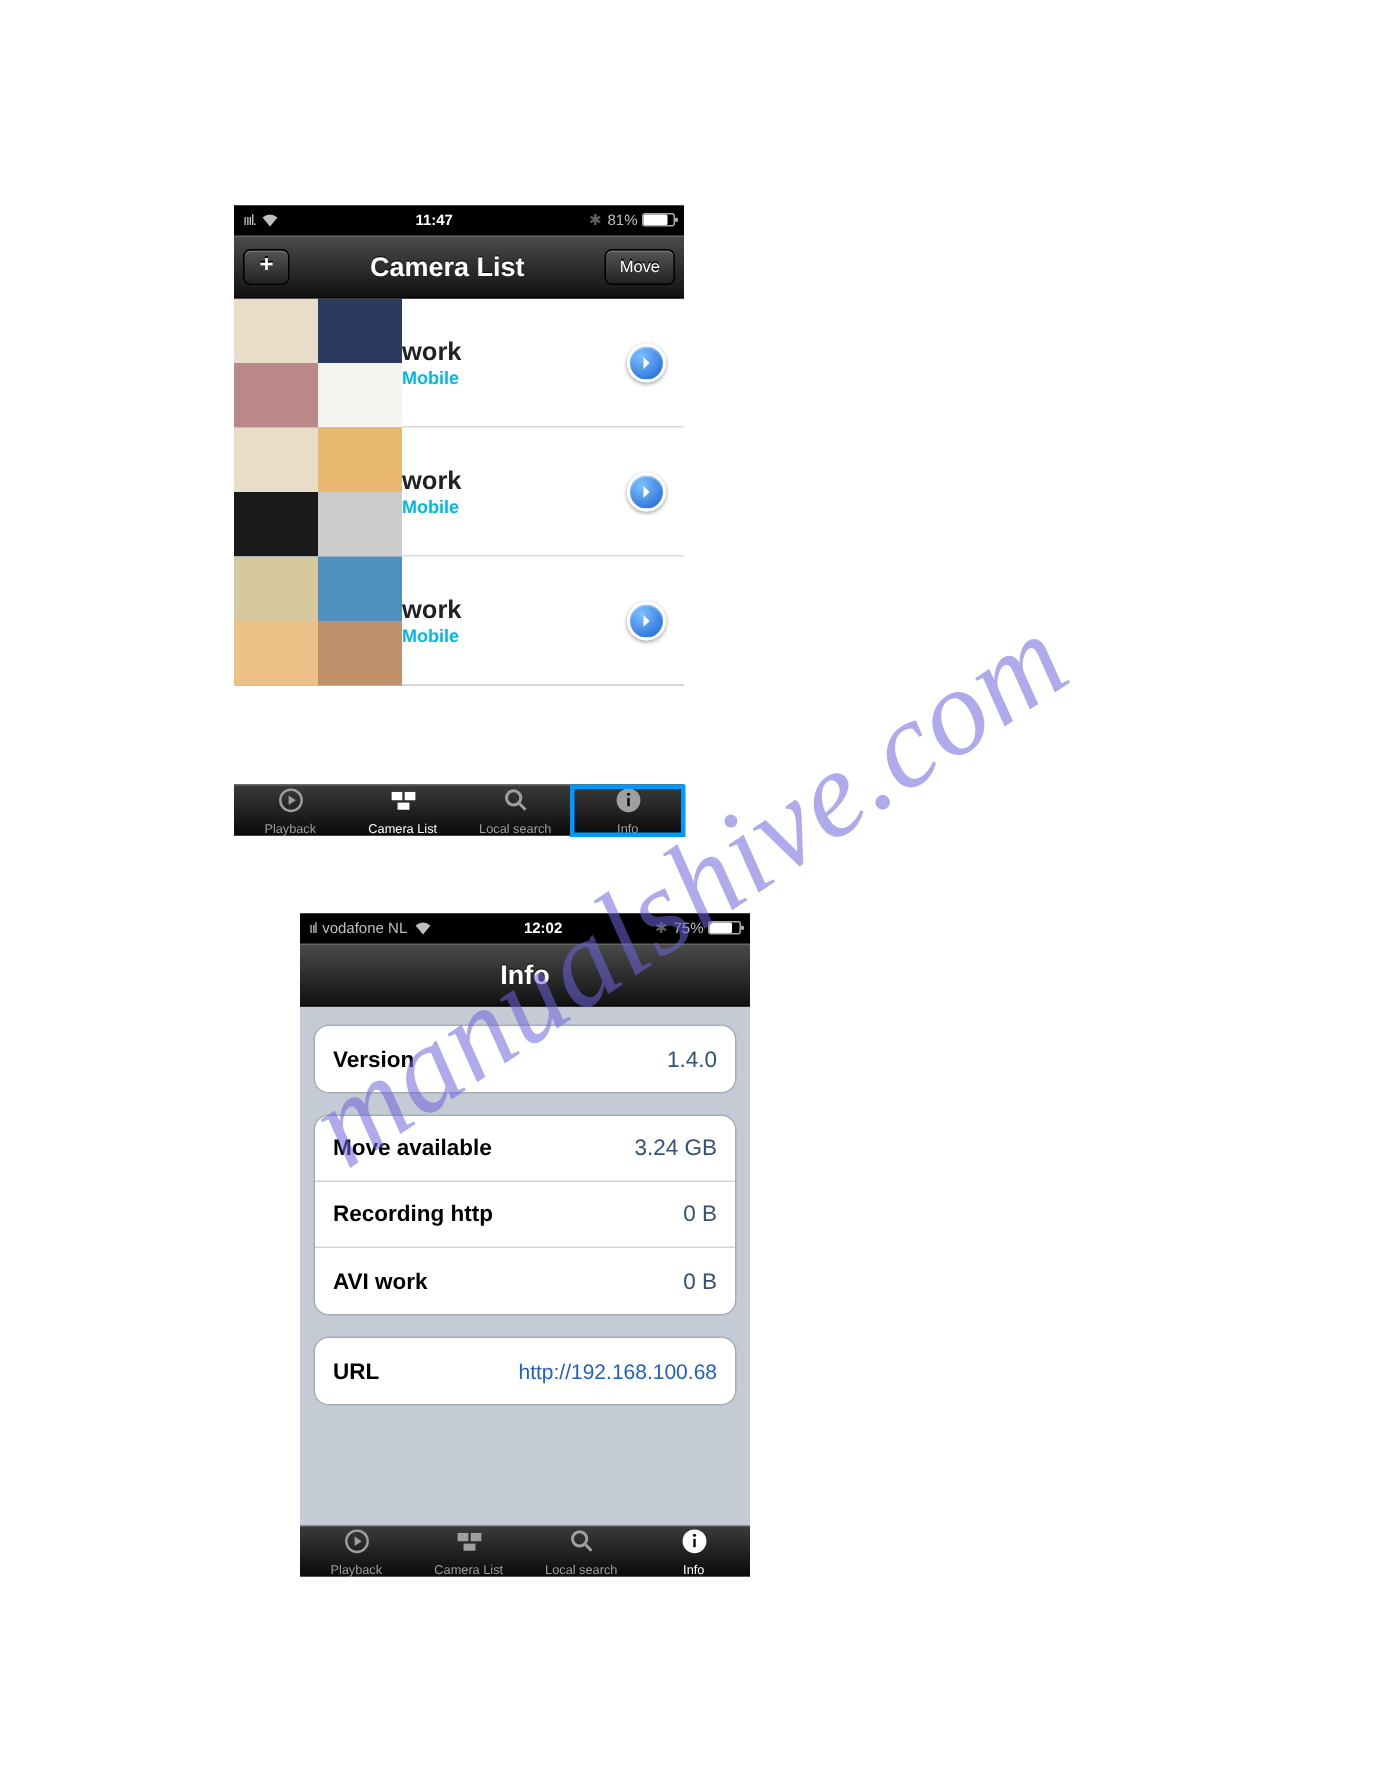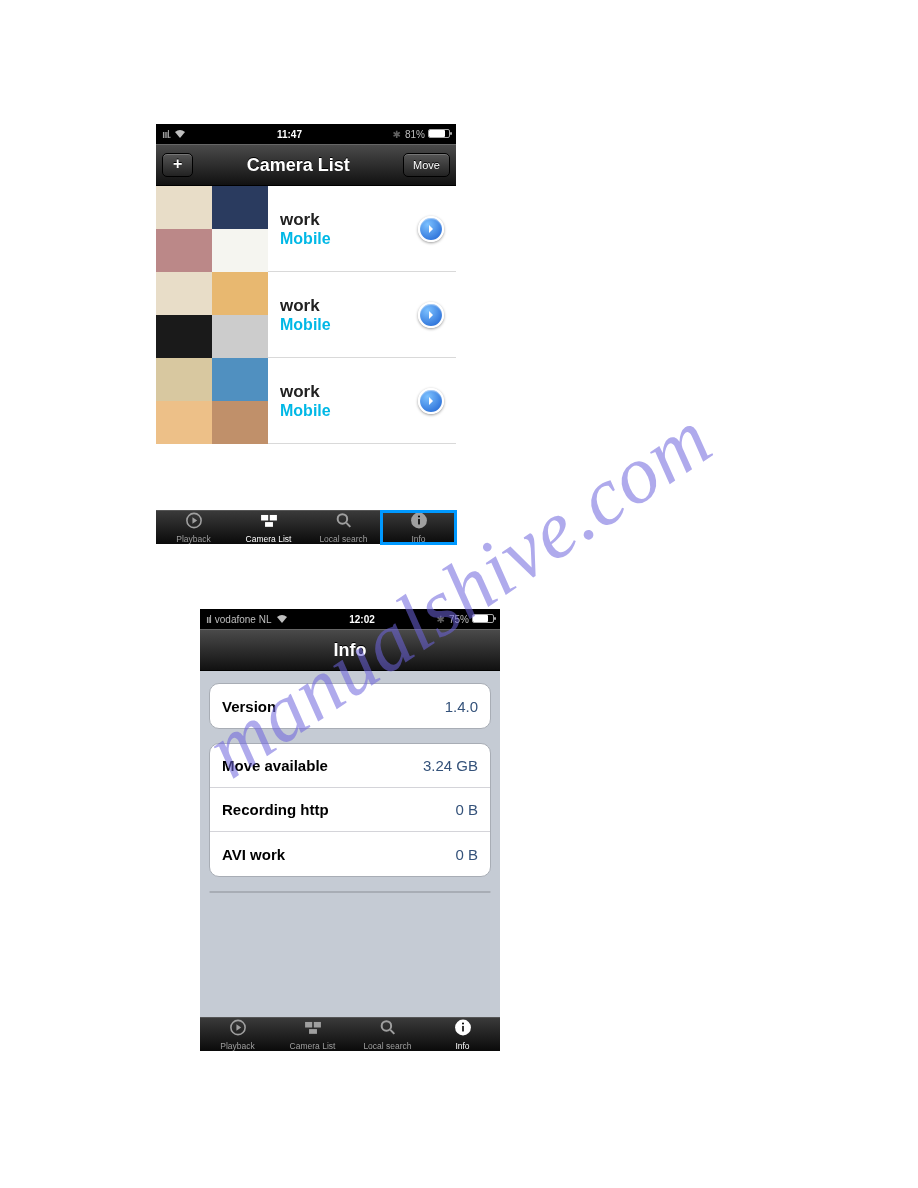--- a/index.html
+++ b/index.html
@@ -1,21 +1,21 @@
 <!DOCTYPE html>
 <html><head>
 <meta charset="utf-8">
 <style>
 * { margin: 0; padding: 0; box-sizing: border-box; font-family: -apple-system, "Helvetica Neue", Arial, sans-serif; }
 body { background: #fff; width: 918px; height: 1188px; position: relative; overflow: hidden; }
 .page { position: absolute; inset: 0; }
 .watermark { position: absolute; left: 50%; top: 50%; transform: translate(-50%,-50%) rotate(-34deg); font-size: 82px; color: rgba(110,100,220,.55); font-style: italic; font-family: Georgia, 'Times New Roman', serif; pointer-events: none; z-index: 10; letter-spacing: 1px; }
 
 .phone { position: absolute; width: 300px; background: #000; }
-.phone.a { left: 156px; top: 124px; }
+.phone.a { left: 156px; top: 137px; }
 .phone.b { left: 156px; top: 609px; width: 300px; margin-left: 44px; }
 
 .status { height: 20px; background: #000; color: #bfbfbf; font-size: 10px; display: flex; align-items: center; padding: 0 6px; gap: 4px; }
 .status .sig { letter-spacing: -1px; }
 .status .mid { flex: 1; text-align: center; font-weight: 700; color: #fff; }
 .status .bt { opacity: .5; }
 .status .bat { display: flex; gap: 3px; }
 .status .bico { display: inline-block; width: 22px; height: 9px; border: 1px solid #aaa; border-radius: 2px; position: relative; }
 .status .bico::after { content: ""; position: absolute; right: -3px; top: 2px; width: 2px; height: 3px; background: #aaa; border-radius: 1px; }
 .status .bico i { display: block; height: 100%; background: #fff; border-radius: 1px; }
@@ -25,23 +25,23 @@
 .btn { background: linear-gradient(#555,#222); border: 1px solid #000; color: #fff; font-size: 11px; padding: 5px 9px; border-radius: 5px; box-shadow: inset 0 1px 0 rgba(255,255,255,.2); text-shadow: 0 -1px 0 #000; }
 .plus { font-size: 16px; font-weight: 700; padding: 1px 10px 3px; }
 
 .list { background: #fff; }
 .item { display: flex; align-items: center; height: 86px; border-bottom: 1px solid #d9d9d9; }
 .thumb { width: 112px; height: 86px; background: #9bb0c4; display: flex; flex-wrap: wrap; overflow: hidden; }
 .thumb .p { flex: 1 1 40%; }
 .t1 .p:nth-child(1){background:#e8ddc8}.t1 .p:nth-child(2){background:#2a3b5f}.t1 .p:nth-child(3){background:#b88}.t1 .p:nth-child(4){background:#f5f5f0}
 .t2 .p:nth-child(1){background:#e8ddc8}.t2 .p:nth-child(2){background:#e8b870}.t2 .p:nth-child(3){background:#1a1a1a}.t2 .p:nth-child(4){background:#ccc}
 .t3 .p:nth-child(1){background:#d8c8a0}.t3 .p:nth-child(2){background:#5090c0}.t3 .p:nth-child(3){background:#edc088}.t3 .p:nth-child(4){background:#c0906a}
-.item .txt { flex: 1; padding-left: 12px; }
+.item .txt { flex: 1; }
 .item .name { font-size: 17px; font-weight: 700; color: #222; }
-.item .sub { font-size: 16px; color: #00b8e6; font-weight: 600; }
+.item .sub { font-size: 12px; color: #00b8e6; font-weight: 600; }
 .disc { width: 26px; height: 26px; border-radius: 50%; background: radial-gradient(circle at 35% 30%, #7cc1ff, #1a5fd0); border: 2px solid #fff; box-shadow: 0 1px 3px rgba(0,0,0,.4), inset 0 1px 1px rgba(255,255,255,.5); margin-right: 12px; display: flex; align-items: center; justify-content: center; }
 .disc svg { width: 12px; height: 12px; }
 .fill { height: 66px; background: #fff; }
 
 .tabbar { height: 34px; background: linear-gradient(#3a3a3a,#0a0a0a); display: flex; border-top: 1px solid #555; }
 .tab { flex: 1; display: flex; flex-direction: column; align-items: center; justify-content: center; gap: 2px; color: #9f9f9f; font-size: 8.5px; }
 .tab.sel { color: #fff; }
 .tab svg { width: 22px; height: 19px; }
 .hl { outline: 3px solid #0099ff; outline-offset: -2px; }
 
@@ -208,20 +208,24 @@
           <div class="row">
             <span class="k">Recording http</span>
             <span class="v">0 B</span>
           </div>
           <div class="row">
             <span class="k">AVI work</span>
             <span class="v">0 B</span>
           </div>
         </div>
         <div class="grp">
+          <div class="row">
+            <span class="k">URL</span>
+            <span class="link">http://192.168.100.68</span>
+          </div>
         </div>
       </div>
     <div class="tabbar bot-tabs" id="tabs2">
         <div class="tab">
           <span><svg viewBox="0 0 24 24">
               <circle cx="12" cy="12" r="9" fill="none" stroke="currentColor" stroke-width="2"></circle>
               <path d="M10 8l6 4-6 4z" fill="currentColor"></path>
             </svg></span>
           <span>Playback</span>
         </div>

